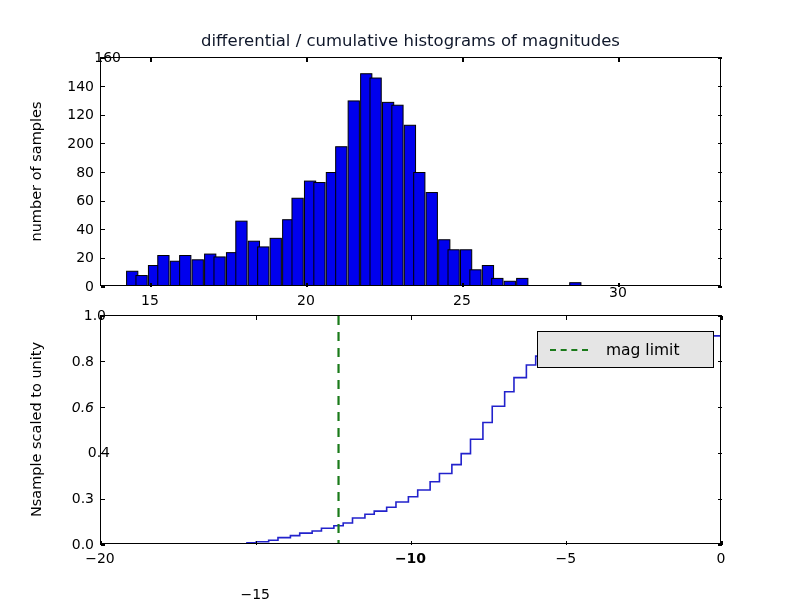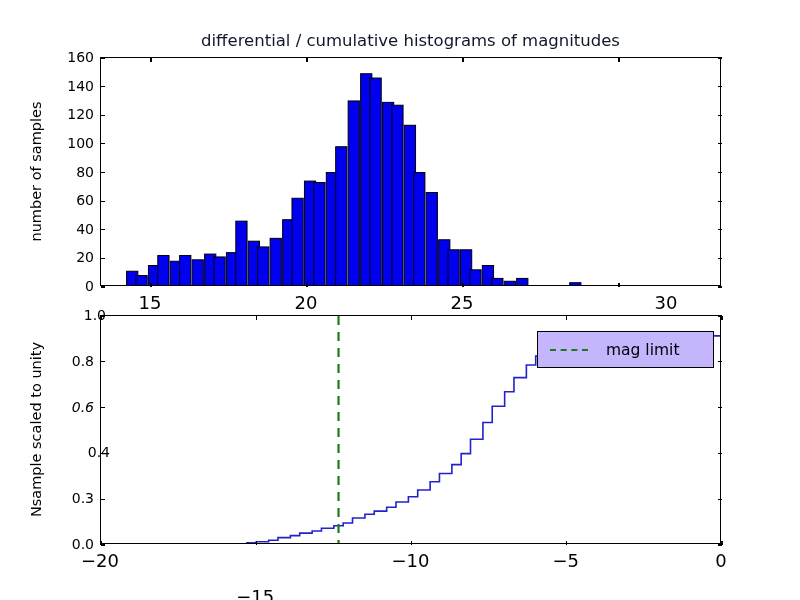--- a/index.html
+++ b/index.html
@@ -90,39 +90,39 @@
     position: absolute;
     right: 0;
     font-size: 14px;
     color: #000000;
     text-align: right;
     white-space: nowrap;
     transform: translateY(-50%);
   }
   .xtick-label {
     position: absolute;
-    font-size: 18px;
+    font-size: 14px;
     color: #000000;
     text-align: center;
     white-space: nowrap;
     transform: translateX(-50%);
   }
   .tick-wrap {
     position: absolute;
     left: 0;
     top: 0;
     width: 100%;
     height: 100%;
     pointer-events: none;
   }
   .legend-box {
     position: absolute;
     box-sizing: border-box;
     border: 1.2px solid #000000;
-    background: #c4b5fd;
+    background: #e5e5e5;
     left: 537px;
     top: 331px;
     width: 177px;
     height: 37px;
     display: flex;
     align-items: center;
     padding-left: 12px;
   }
   .legend-sample {
     width: 38px;
@@ -223,28 +223,28 @@
         <div style="position: absolute; left: 517.42px; width: 1.2px; height: 4px; background: rgb(0, 0, 0); top: 225px;"></div>
         <div style="position: absolute; left: 517.42px; width: 1.2px; height: 4px; background: rgb(0, 0, 0); top: 0px;"></div>
       </div>
   </div>
   <div id="ticklabels-top">
       <div class="ytick-label" style="top: 286px; left: 0px; width: 94px;">0</div>
       <div class="ytick-label" style="top: 257.375px; left: 0px; width: 94px;">20</div>
       <div class="ytick-label" style="top: 229px; left: 0px; width: 94px;">40</div>
       <div class="ytick-label" style="top: 200.125px; left: 0px; width: 94px;">60</div>
       <div class="ytick-label" style="top: 171.5px; left: 0px; width: 94px;">80</div>
-      <div class="ytick-label" style="top: 142.875px; left: 0px; width: 94px;">100</div>
+      <div class="ytick-label" style="top: 142.875px; left: 0px; width: 94px;">200</div>
       <div class="ytick-label" style="top: 114.25px; left: 0px; width: 94px;">120</div>
       <div class="ytick-label" style="top: 85.625px; left: 0px; width: 94px;">140</div>
-      <div class="ytick-label" style="top: 57px; left: 0px; width: 94px;">160</div>
+      <div class="ytick-label" style="top: 57px; left: 0px; width: 94px; padding-left: 27px;">160</div>
       <div class="xtick-label" style="left: 149.93px; top: 292px;">15</div>
       <div class="xtick-label" style="left: 305.96px; top: 292px;">20</div>
       <div class="xtick-label" style="left: 461.99px; top: 292px;">25</div>
-      <div class="xtick-label" style="left: 618.02px; top: 292px; margin-left: 48px;">30</div>
+      <div class="xtick-label" style="left: 618.02px; top: 284px;">30</div>
     </div>
 
   <div class="axes" id="axes-bottom">
     <div class="plot-inner">
       <svg id="svg-bottom" width="621" height="229">
           <path d="M0.00,229.00 L136.62,229.00 L136.62,228.08 L145.93,228.08 L145.93,226.71 L155.25,226.71 L155.25,225.79 L167.67,225.79 L167.67,224.19 L176.98,224.19 L176.98,221.67 L189.41,221.67 L189.41,219.61 L198.72,219.61 L198.72,217.09 L211.14,217.09 L211.14,215.03 L220.45,215.03 L220.45,212.28 L232.88,212.28 L232.88,209.76 L242.19,209.76 L242.19,207.02 L251.50,207.02 L251.50,201.98 L263.93,201.98 L263.93,198.31 L273.24,198.31 L273.24,195.11 L285.66,195.11 L285.66,191.22 L294.97,191.22 L294.97,185.95 L307.39,185.95 L307.39,180.68 L316.71,180.68 L316.71,174.04 L329.13,174.04 L329.13,165.80 L338.45,165.80 L338.45,157.55 L350.87,157.55 L350.87,148.62 L360.18,148.62 L360.18,137.63 L369.50,137.63 L369.50,123.20 L381.92,123.20 L381.92,106.48 L391.23,106.48 L391.23,90.23 L403.65,90.23 L403.65,75.80 L412.97,75.80 L412.97,61.60 L425.38,61.60 L425.38,49.01 L434.70,49.01 L434.70,40.08 L447.12,40.08 L447.12,32.75 L456.44,32.75 L456.44,29.08 L468.86,29.08 L468.86,26.11 L478.17,26.11 L478.17,23.13 L487.48,23.13 L487.48,21.75 L499.91,21.75 L499.91,21.30 L509.22,21.30 L509.22,20.61 L521.64,20.61 L521.64,20.61 L530.96,20.61 L530.96,20.38 L543.38,20.38 L543.38,20.38 L552.69,20.38 L552.69,20.15 L565.11,20.15 L565.11,20.15 L574.43,20.15 L574.43,20.15 L586.84,20.15 L586.84,19.92 L596.16,19.92 L596.16,19.92 L608.58,19.92 L608.58,19.92 L621.00,19.92 L621.00,0.00" fill="none" stroke="#2222cc" stroke-width="1.6"></path>
           <line x1="237.53" x2="237.53" y1="0" y2="229" stroke="#1a7a1a" stroke-width="2.2" stroke-dasharray="9,7"></line>
         </svg>
     </div>
     <div class="tick-wrap" id="ticks-bottom">
@@ -274,21 +274,21 @@
   </div>
   <div id="ticklabels-bottom">
       <div class="ytick-label" style="top: 544px; left: 0px; width: 94px;">0.0</div>
       <div class="ytick-label" style="top: 498.2px; left: 0px; width: 94px;">0.3</div>
       <div class="ytick-label" style="top: 452.4px; left: 16px; width: 94px;">0.4</div>
       <div class="ytick-label" style="top: 406.6px; left: 0px; width: 94px; font-style: italic;">0.6</div>
       <div class="ytick-label" style="top: 360.8px; left: 0px; width: 94px;">0.8</div>
       <div class="ytick-label" style="top: 315px; left: 0px; width: 94px; padding-left: 12px;">1.0</div>
       <div class="xtick-label" style="left: 100px; top: 550px;">−20</div>
       <div class="xtick-label" style="left: 255.25px; top: 550px; margin-top: 36px;">−15</div>
-      <div class="xtick-label" style="left: 410.5px; top: 550px;">−10</div>
+      <div class="xtick-label" style="left: 410.5px; top: 550px; font-weight: bold;">−10</div>
       <div class="xtick-label" style="left: 565.75px; top: 550px;">−5</div>
       <div class="xtick-label" style="left: 721px; top: 550px;">0</div>
     </div>
 
   <div class="legend-box">
     <span class="legend-sample"></span>
     <span class="legend-text">mag limit</span>
   </div>
 
 </div>

